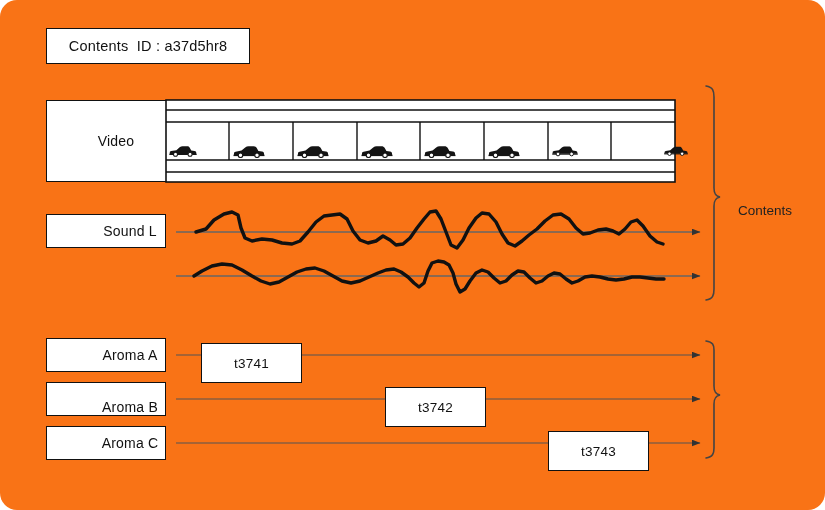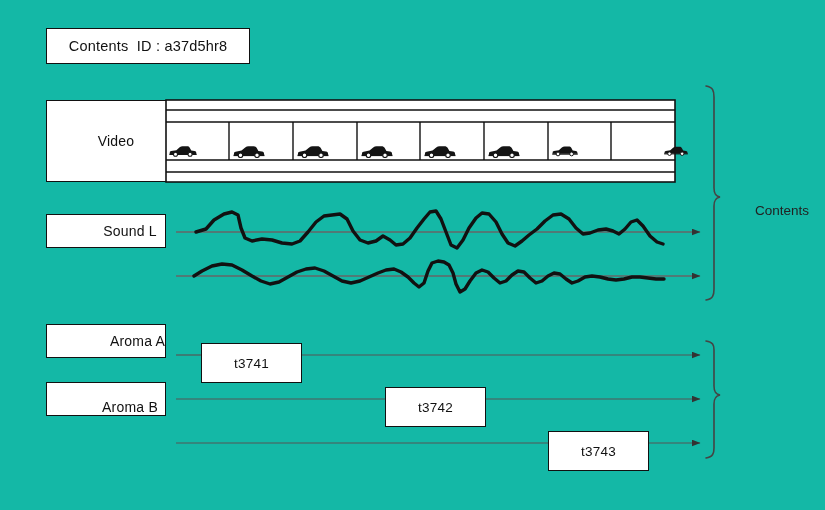--- a/index.html
+++ b/index.html
@@ -4,23 +4,24 @@
 <style>
   html, body {
     margin: 0;
     padding: 0;
     background: #ffffff;
   }
   #page {
     position: relative;
     width: 825px;
     height: 510px;
-    background: #14b8a6;
+    background: #f97316;
     font-family: "Liberation Sans", sans-serif;
     overflow: hidden;
+    border-radius: 17px;
   }
   .box {
     position: absolute;
     box-sizing: border-box;
     border: 1.6px solid #111111;
     background: #ffffff;
     display: flex;
     align-items: center;
     justify-content: center;
     color: #111111;
@@ -44,21 +45,21 @@
   }
   .track-label {
     left: 46px;
     width: 120px;
     height: 34px;
     font-size: 14px;
     padding-left: 48px;
   }
   #sound-l-box { top: 214px; }
   #sound-r-box { top: 258px; }
-  #aroma-a-box { top: 324px; justify-content: flex-end; }
+  #aroma-a-box { top: 338px; }
   #aroma-b-box { top: 382px; align-items: flex-end; }
   #aroma-c-box { top: 426px; }
 
   .time-box {
     height: 40px;
     font-size: 13.5px;
     border-width: 1.2px;
   }
   #t3741-box { left: 201px; top: 343px; width: 101px; }
   #t3742-box { left: 385px; top: 387px; width: 101px; }
@@ -72,21 +73,21 @@
     height: 510px;
     overflow: visible;
   }
   .bracket-label {
     position: absolute;
     color: #222222;
     font-size: 13.5px;
     line-height: 15px;
     white-space: pre;
   }
-  #contents-label { left: 740px; top: 188px; }
+  #contents-label { left: 723px; top: 188px; }
   #aroma-score-label { left: 723px; top: 383px; }
 </style>
 </head>
 <body>
 
 <div id="page">
 
   <div class="box" id="title-box">
     <span class="ttl">Contents  ID : a37d5hr8</span>
   </div>
@@ -97,20 +98,23 @@
 
   <div class="box track-label" id="sound-l-box">
     <span>Sound L</span>
   </div>
 
   <div class="box track-label" id="aroma-a-box">
     <span>Aroma A</span>
   </div>
   <div class="box track-label" id="aroma-b-box">
     <span>Aroma B</span>
+  </div>
+  <div class="box track-label" id="aroma-c-box">
+    <span>Aroma C</span>
   </div>
 
   <div class="box time-box" id="t3741-box">
     <span>t3741</span>
   </div>
   <div class="box time-box" id="t3742-box">
     <span>t3742</span>
   </div>
   <div class="box time-box" id="t3743-box">
     <span>t3743</span>

